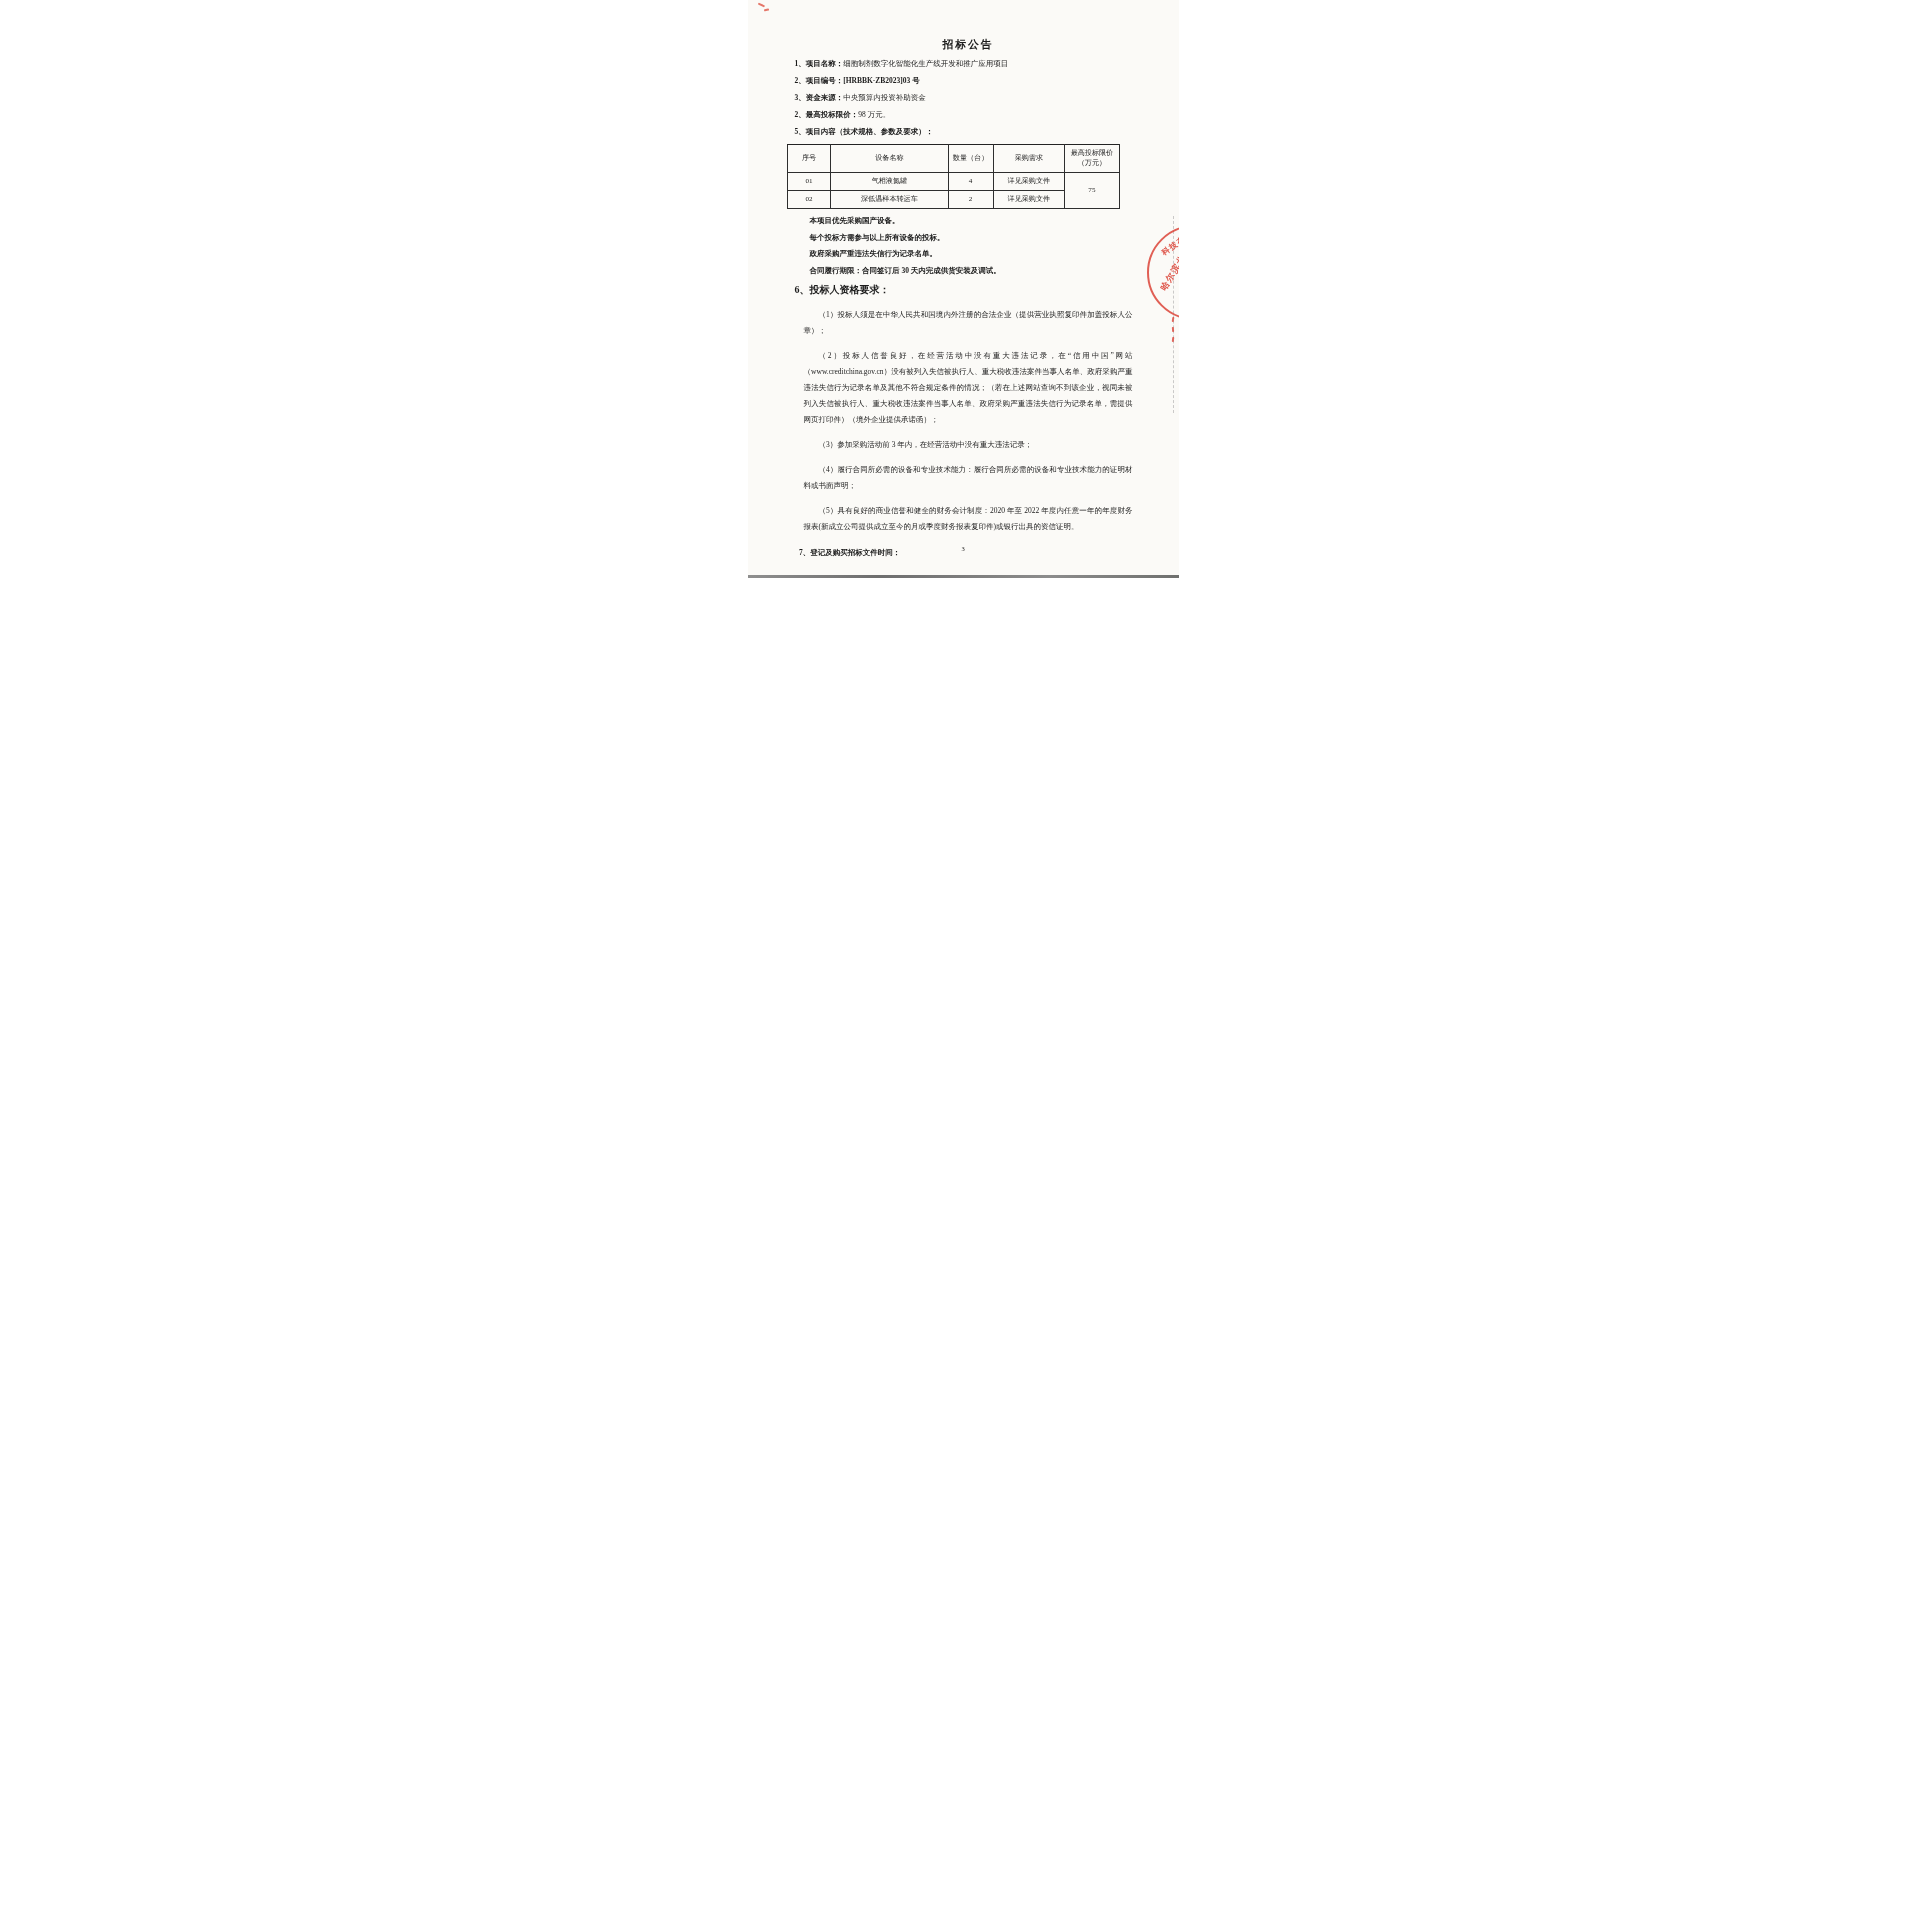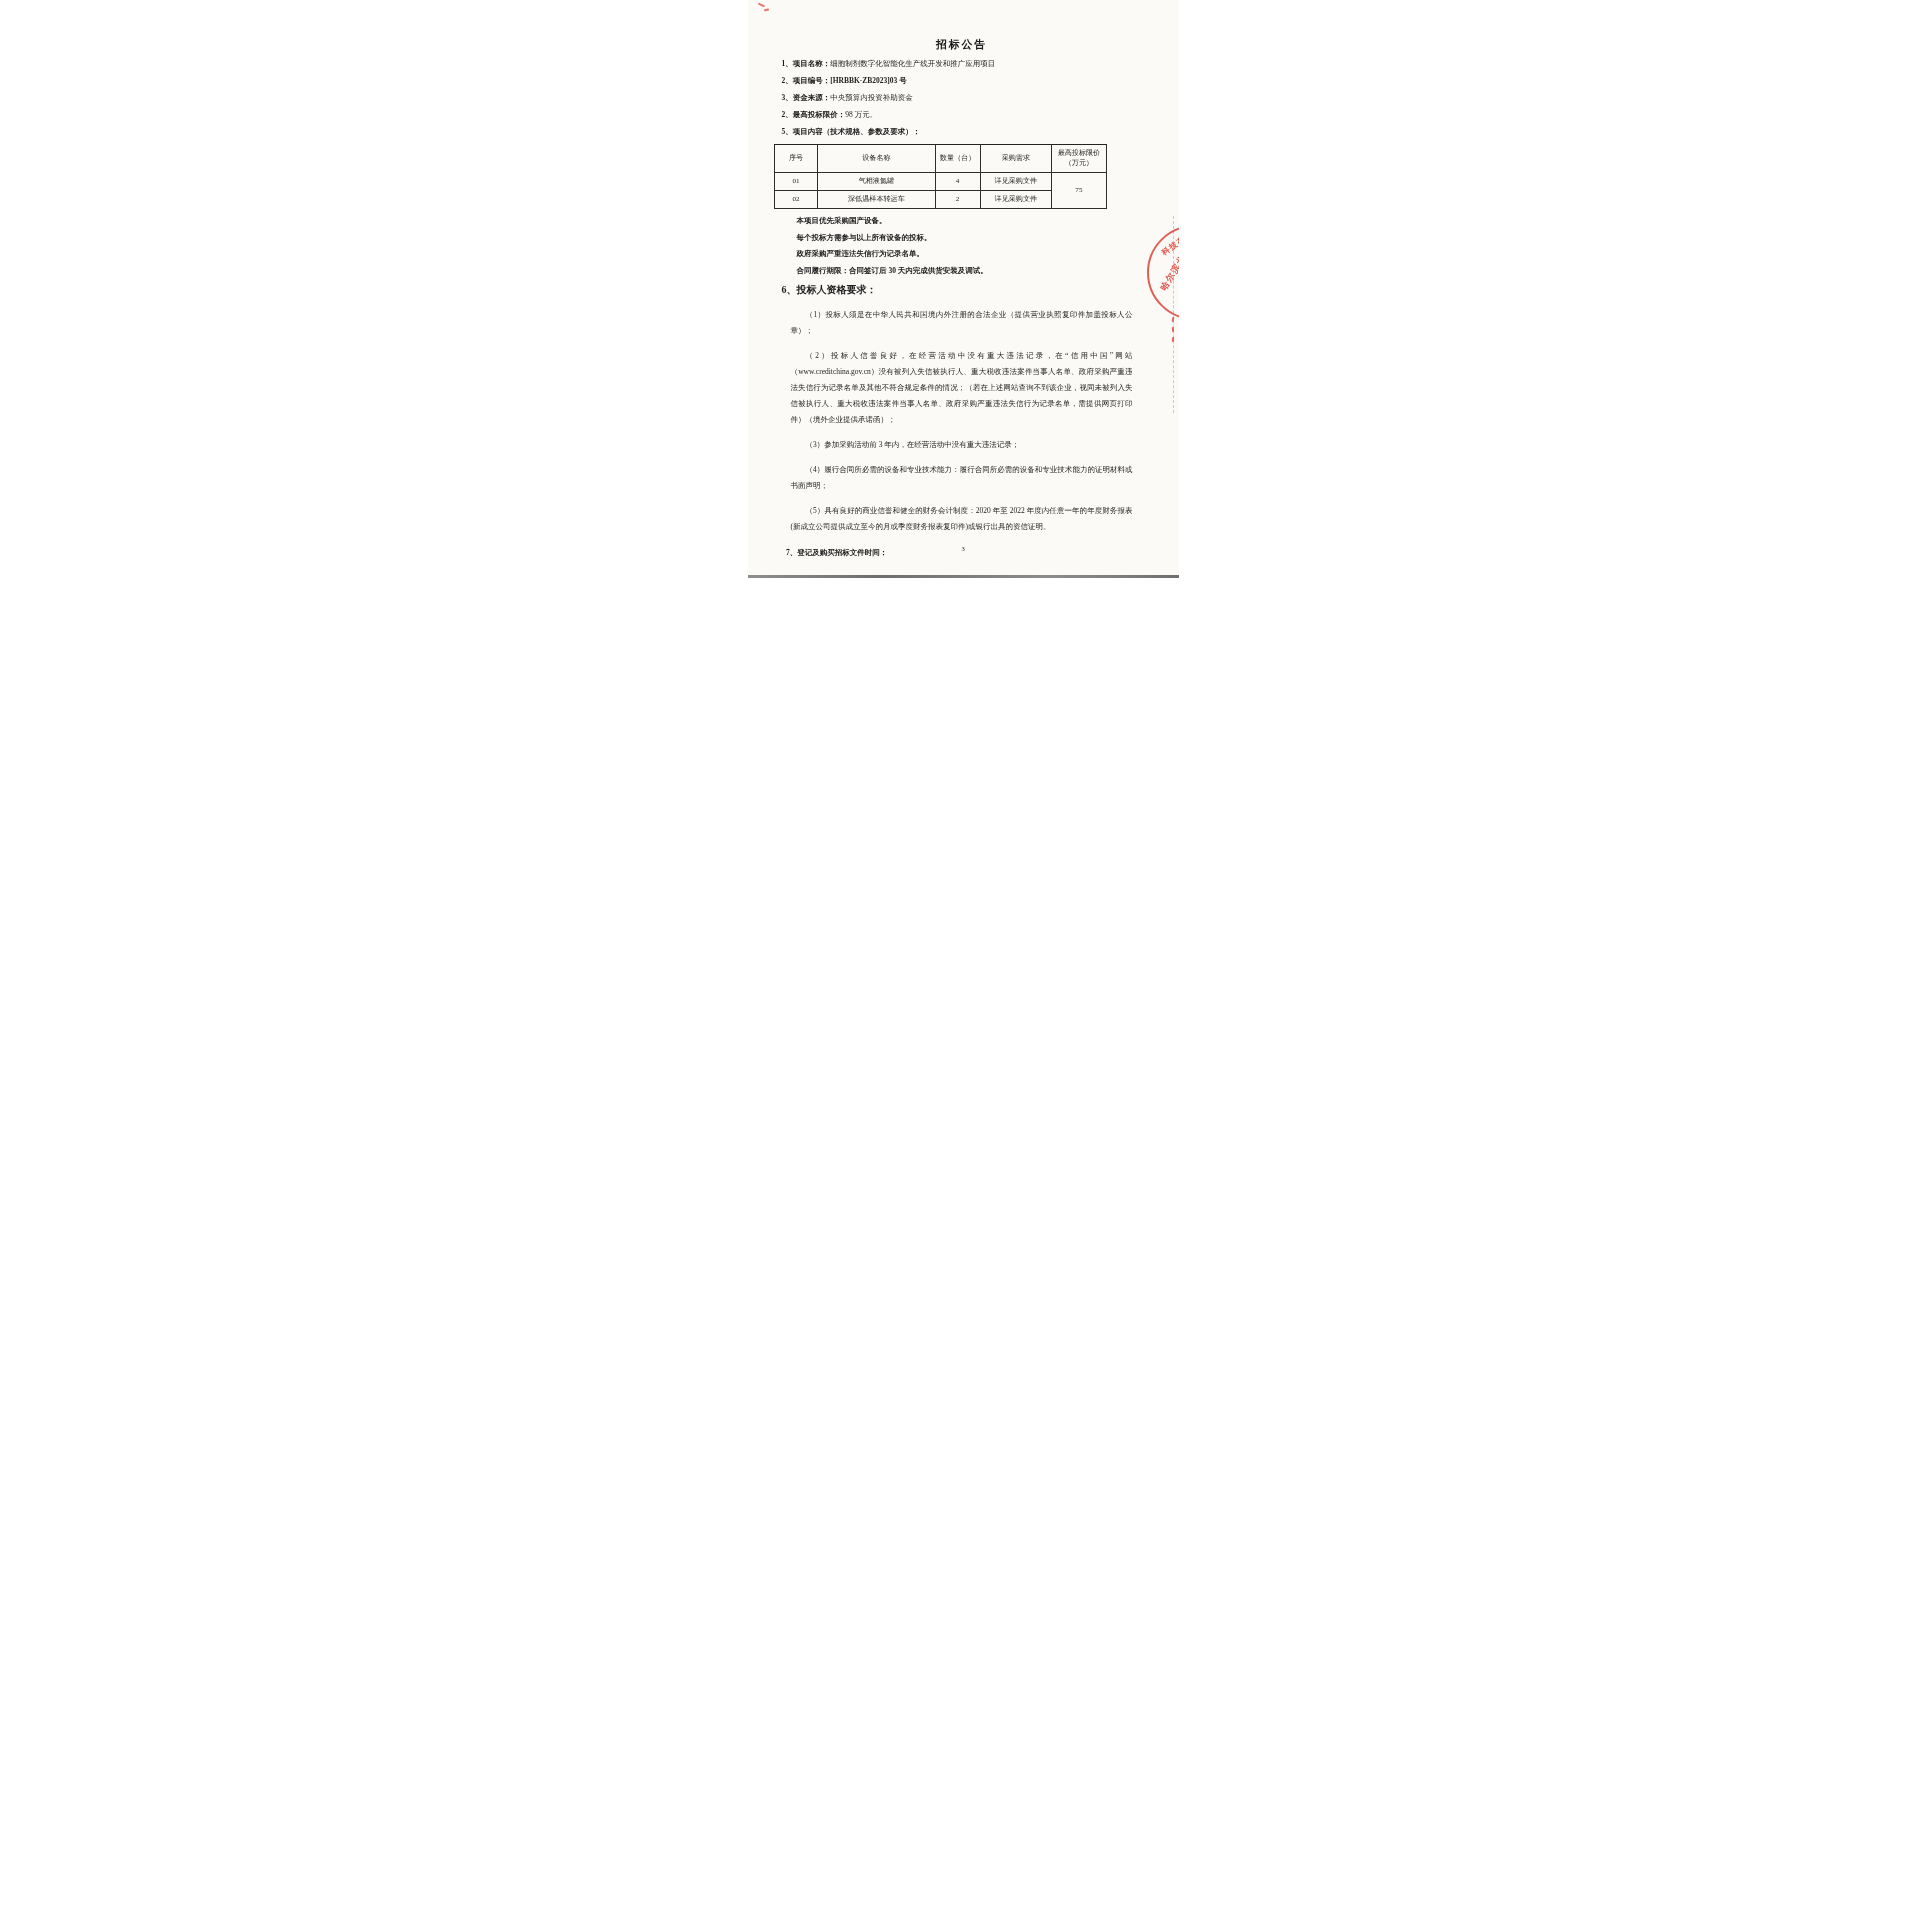--- a/index.html
+++ b/index.html
@@ -5,21 +5,21 @@
   html,body{margin:0;padding:0;background:#ffffff;}
   .page{
     position:relative;
     width:431px;height:578px;
     margin:0 auto;
     background:#fbfaf7;
     overflow:hidden;
     font-family:"Liberation Serif","DejaVu Serif",serif;
     color:#1c1c1c;
   }
-  .content{position:absolute;left:34px;right:37px;top:0;}
+  .content{position:absolute;left:47px;right:37px;top:0;}
   h1.title{
     margin:37px 0 0;
     text-align:center;
     font-size:10.8px;line-height:15.4px;
     font-weight:bold;letter-spacing:1.9px;
   }
   .intro{
     margin:4.6px 0 0;
     font-size:7.5px;line-height:16px;
     text-align:justify;text-indent:2em;

